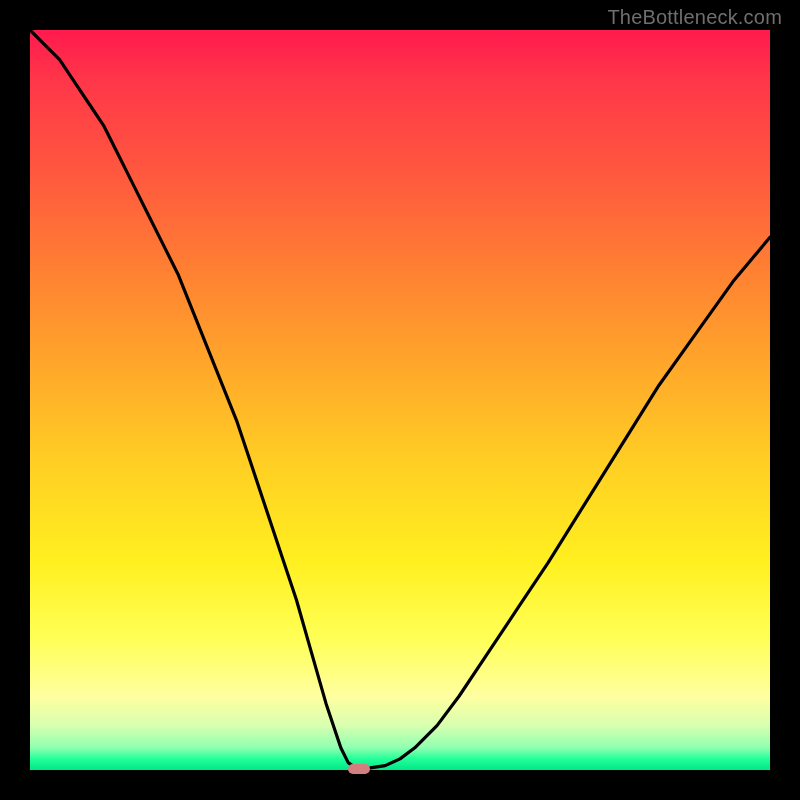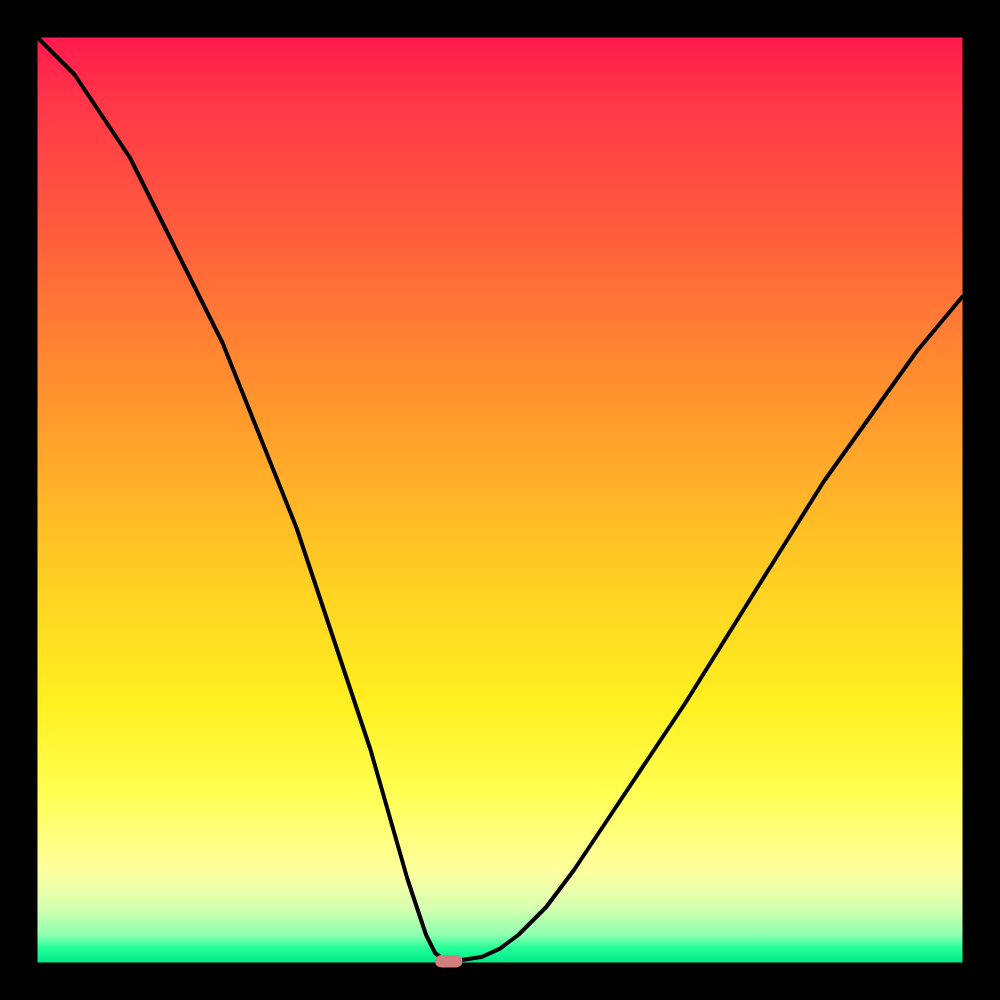--- a/index.html
+++ b/index.html
@@ -64,20 +64,21 @@
     width: 22px;
     height: 10px;
     background: #d47f7f;
     border-radius: 5px;
   }
 </style>
 </head>
 <body>
 
 <div class="frame">
+  <div class="watermark">TheBottleneck.com</div>
 
   <div class="plot-area">
     <svg class="curve" viewBox="0 0 740 740" preserveAspectRatio="none">
       <path fill="none" stroke="#000" stroke-width="3.2" stroke-linecap="round" stroke-linejoin="round" d="M0.0 0.0 L14.8 14.8 L29.6 29.6 L44.4 51.8 L59.2 74.0 L74.0 96.2 L88.8 125.8 L103.6 155.4 L118.4 185.0 L133.2 214.6 L148.0 244.2 L162.8 281.2 L177.6 318.2 L192.4 355.2 L207.2 392.2 L222.0 436.6 L236.8 481.0 L251.6 525.4 L266.4 569.8 L281.2 621.6 L296.0 673.4 L310.8 717.8 L318.2 732.6 L325.6 737.8 L333.0 738.5 L340.4 737.8 L355.2 735.6 L370.0 728.9 L384.8 717.8 L407.0 695.6 L429.2 666.0 L458.8 621.6 L488.4 577.2 L518.0 532.8 L555.0 473.6 L592.0 414.4 L629.0 355.2 L666.0 303.4 L703.0 251.6 L740.0 207.2"></path>
     </svg>
     <div class="marker" style="left:318.3px;top:733.5px;"></div>
   </div>
 </div>
 
 </body></html>

